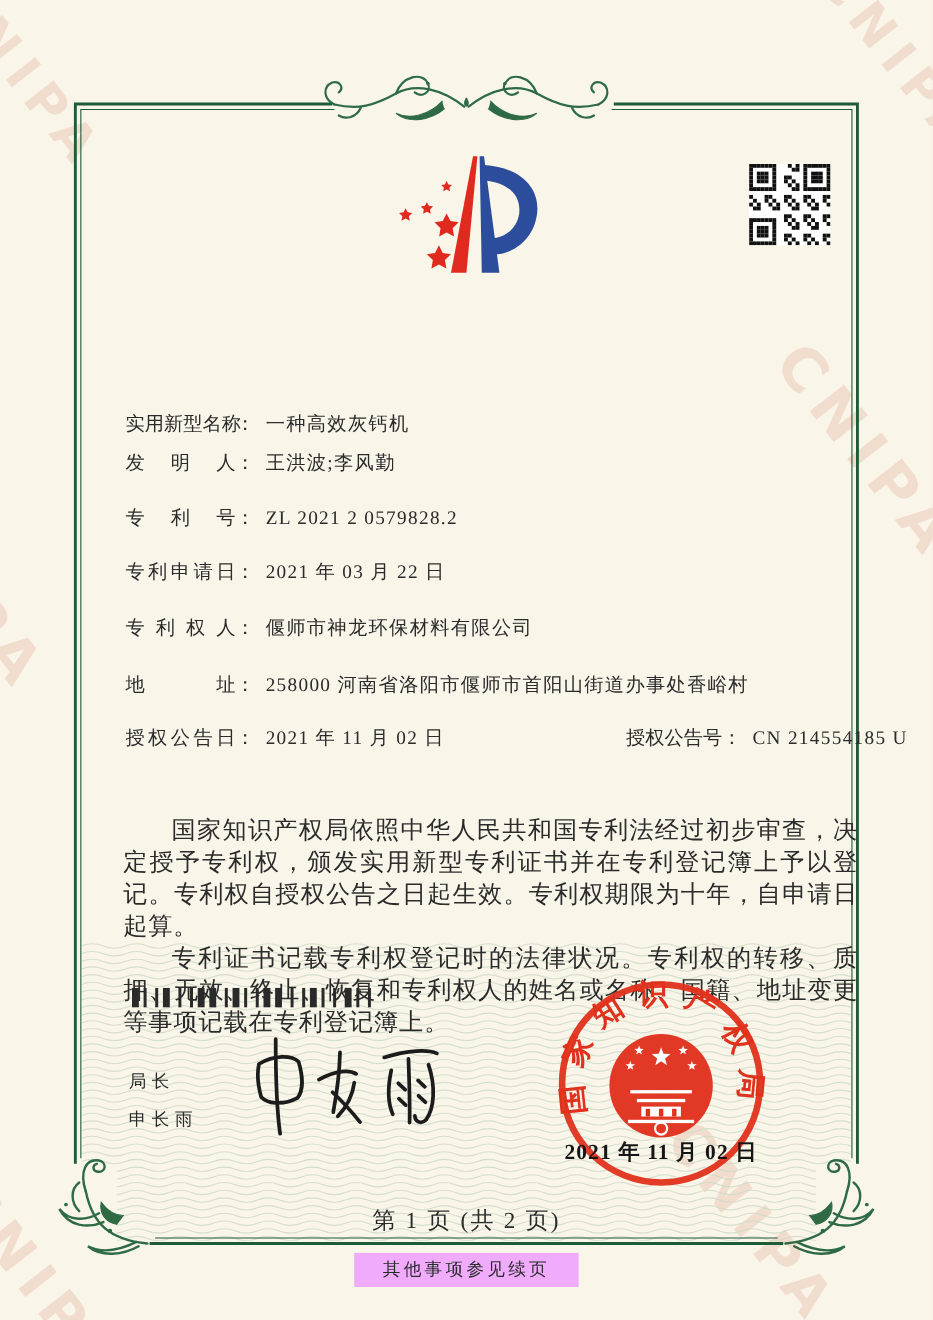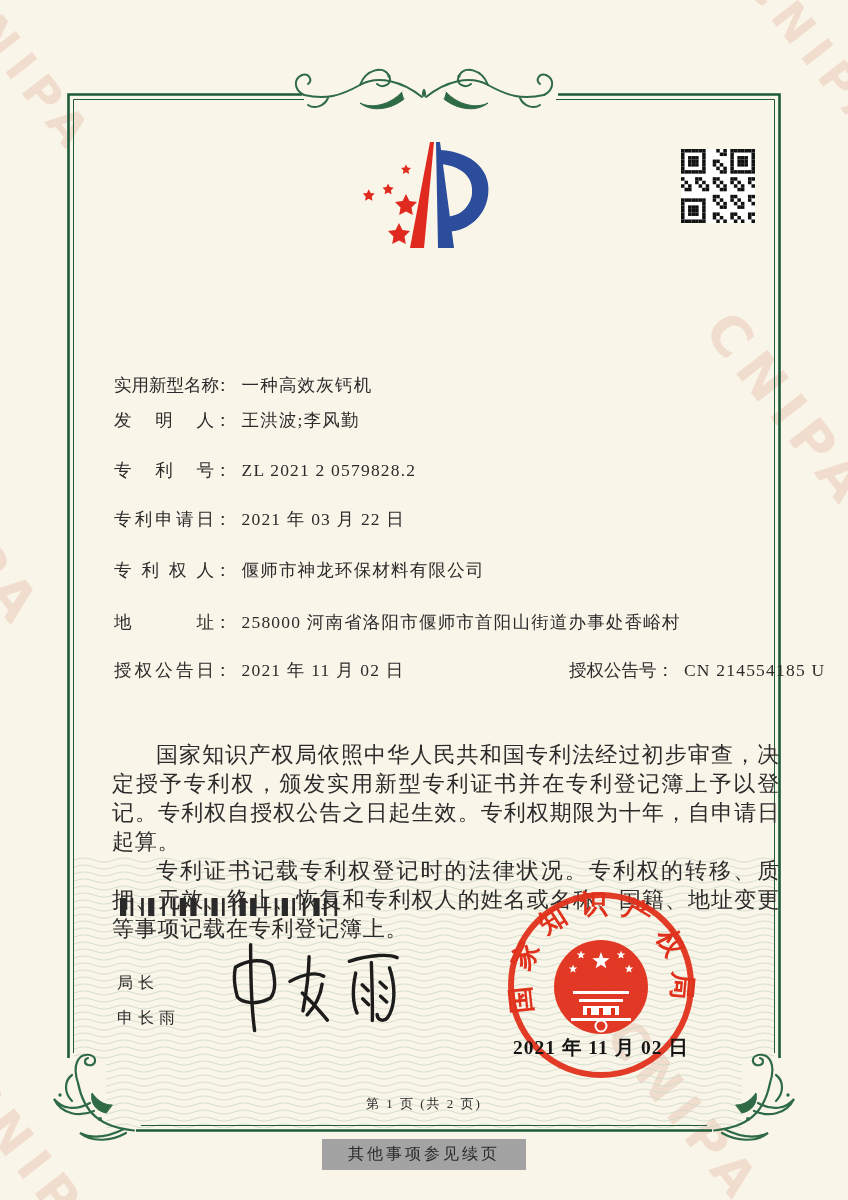--- a/index.html
+++ b/index.html
@@ -23,23 +23,23 @@
             line-height:29px;text-align:justify;letter-spacing:0.8px;z-index:3;margin-top:48px;}
   .bodytext p{margin:0;text-indent:2em;}
   .barcode{position:absolute;left:120px;top:898px;z-index:3;}
   .signer{position:absolute;left:117px;font-size:16px;letter-spacing:5px;z-index:3;}
   .sig{position:absolute;left:222px;top:930px;z-index:3;transform:rotate(-2deg);}
   .seal{position:absolute;left:503px;top:887px;z-index:4;}
   .seal-date{position:absolute;left:601px;top:1034px;transform:translateX(-50%);
              font-size:19.5px;font-weight:bold;color:#151515;letter-spacing:1px;
              white-space:nowrap;z-index:5;}
   .pageno{position:absolute;left:50%;top:1095px;transform:translateX(-50%);
-          font-size:13px;letter-spacing:2px;z-index:3;text-align:right;}
+          font-size:21px;letter-spacing:2px;z-index:3;text-align:right;}
   .note{position:absolute;left:50%;top:1139px;transform:translateX(-50%);
-        background:#a3a3a3;padding:5px 26px;font-size:16px;letter-spacing:3px;z-index:3;}
+        background:#f0abfc;padding:5px 26px;font-size:16px;letter-spacing:3px;z-index:3;}
 </style>
 </head>
 <body>
 
 <div class="page">
 
   <div class="wm" style="left:-20px;top:-30px;font-size:46px;">CNIPA</div>
   <div class="wm" style="left:776px;top:-44px;font-size:46px;">CNIPA</div>
   <div class="wm" style="left:742px;top:300px;font-size:54px;">CNIPA</div>
   <div class="wm" style="left:-86px;top:420px;font-size:54px;">CNIPA</div>

